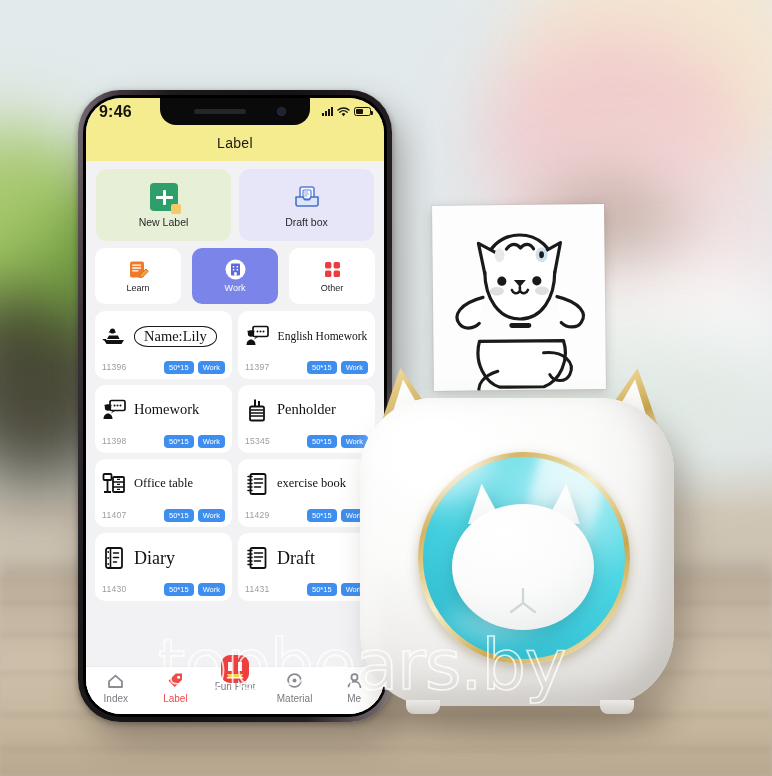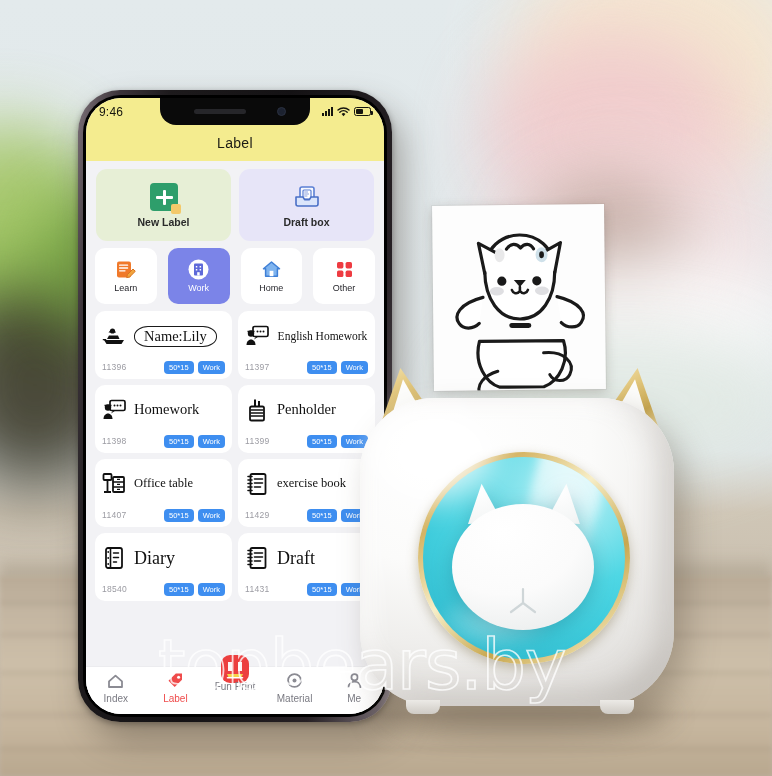--- a/index.html
+++ b/index.html
@@ -71,21 +71,21 @@
   }
   .notch .speaker { position:absolute; left:34px; top:11px; width:52px; height:5px; border-radius:3px; background:#26262a; }
   .notch .cam { position:absolute; right:24px; top:9px; width:9px; height:9px; border-radius:50%; background:#1c2230; border:1px solid #2a3040; }
 
   
   .statusbar {
     position:relative; height:27px; background:#f4ec8f;
     display:flex; align-items:center; justify-content:space-between;
     padding:0 13px; z-index:20;
   }
-  .sb-time { font-size:12px; font-weight:normal; color:#16160f; letter-spacing:.2px; }
+  .sb-time { font-size:16px; font-weight:bold; color:#16160f; letter-spacing:.2px; }
   .sb-right { display:flex; align-items:center; gap:4px; }
   .sig { display:flex; align-items:flex-end; gap:1px; height:9px; }
   .sig i { width:2px; background:#16160f; display:block; }
   .sig i:nth-child(1){height:3px}.sig i:nth-child(2){height:5px}.sig i:nth-child(3){height:7px}.sig i:nth-child(4){height:9px}
   .batt { width:17px; height:9px; border:1.3px solid #16160f; border-radius:2.5px; position:relative; }
   .batt::after { content:""; position:absolute; right:-3px; top:2.5px; width:2px; height:4px; background:#16160f; border-radius:0 1px 1px 0; }
   .batt i { position:absolute; left:1px; top:1px; bottom:1px; width:7px; background:#16160f; border-radius:1px; display:block; }
 
   
   .app-header {
@@ -93,21 +93,21 @@
   }
   .app-title { font-size:14px; color:#1b1b14; letter-spacing:.3px; }
 
   
   .app-body { height:calc(100% - 27px - 36px); background:#f2f2f5; overflow:hidden; position:relative; }
 
   
   .quick-row { display:flex; gap:8px; padding:8px 10px 0 10px; }
   .quick-card {
     flex:1; height:72px; border-radius:11px;
-    display:flex; flex-direction:column; align-items:center; justify-content:center; gap:5px;font-weight:bold;
+    display:flex; flex-direction:column; align-items:center; justify-content:center; gap:5px;
   }
   .quick-card.new   { background:#e7efd6; }
   .quick-card.draft { background:#e7e5f8; }
   .quick-label { font-size:10.5px; color:#2a2a2a; }
 
   .ic-newlabel { width:28px; height:28px; position:relative; }
   .ic-newlabel .sheet { position:absolute; inset:0; background:#2e9e6b; border-radius:4px; }
   .ic-newlabel .corner { position:absolute; right:-3px; bottom:-3px; width:10px; height:10px; background:#f3c96a; border-radius:2px; }
   .ic-newlabel .pv, .ic-newlabel .ph { position:absolute; background:#fff; border-radius:1px; z-index:2; }
   .ic-newlabel .pv { left:13px; top:7px; width:3px; height:15px; }
@@ -356,29 +356,20 @@
               <rect x="6" y="4.5" width="9" height="12" rx="1" fill="#5f6ad9"></rect>
               <path d="M7.8 7h1.5v1.5H7.8zM11.6 7h1.5v1.5h-1.5zM7.8 10h1.5v1.5H7.8zM11.6 10h1.5v1.5h-1.5z" fill="#fff"></path>
               <rect x="9.2" y="13.2" width="2.5" height="3.3" fill="#fff"></rect>
             </svg>
           </span>
           <span class="cat-name">Work</span>
         </div>
         <div class="cat">
           <span class="cat-ic">
             <svg width="21" height="21" viewBox="0 0 21 21">
-              <path d="M10.5 3 2.5 9.8h2.1v7.4h11.8V9.8h2.1z" fill="#7fb4ef" stroke="#3f7fd6" stroke-width="1.5" stroke-linejoin="round"></path>
-              <rect x="8.6" y="11.8" width="3.8" height="5.4" fill="#fff"></rect>
-            </svg>
-          </span>
-          <span class="cat-name">Home</span>
-        </div>
-        <div class="cat">
-          <span class="cat-ic">
-            <svg width="21" height="21" viewBox="0 0 21 21">
               <rect x="3" y="3" width="6.4" height="6.4" rx="1.6" fill="#ee3b41"></rect>
               <rect x="11.6" y="3" width="6.4" height="6.4" rx="1.6" fill="#ee3b41"></rect>
               <rect x="3" y="11.6" width="6.4" height="6.4" rx="1.6" fill="#ee3b41"></rect>
               <rect x="11.6" y="11.6" width="6.4" height="6.4" rx="1.6" fill="#ee3b41"></rect>
             </svg>
           </span>
           <span class="cat-name">Other</span>
         </div>
       </div>
 
@@ -461,21 +452,21 @@
             <span class="tile-ic">
               <svg width="22" height="24" viewBox="0 0 22 24">
                 <path d="M8 1.5h2v7H8zM12 3h2v5.5h-2z" fill="#111"></path>
                 <rect x="4" y="8.5" width="14" height="14" rx="1.6" fill="#fff" stroke="#111" stroke-width="1.8"></rect>
                 <path d="M4.6 12h12.8M4.6 15h12.8M4.6 18h12.8" stroke="#111" stroke-width="1.3"></path>
               </svg>
             </span>
             <span class="tile-txt">Penholder</span>
           </div>
           <div class="tile-bot">
-            <span class="tile-id">11399</span>
+            <span class="tile-id">15345</span>
             <span class="badges">
               <span class="badge">50*15</span>
               <span class="badge">Work</span>
             </span>
           </div>
         </div>
 
         <div class="tile">
           <div class="tile-top">
             <span class="tile-ic">
@@ -527,21 +518,21 @@
                 <path d="M7.5 2v20" stroke="#111" stroke-width="1.6"></path>
                 <path d="M10.5 7h5M10.5 11.5h5M10.5 16h3" stroke="#111" stroke-width="1.5" stroke-linecap="round"></path>
                 <circle cx="5.2" cy="6" r="0.9" fill="#111"></circle>
                     <circle cx="5.2" cy="12" r="0.9" fill="#111"></circle>
                     <circle cx="5.2" cy="18" r="0.9" fill="#111"></circle>
               </svg>
             </span>
             <span class="tile-txt big">Diary</span>
           </div>
           <div class="tile-bot">
-            <span class="tile-id">18540</span>
+            <span class="tile-id">11430</span>
             <span class="badges">
               <span class="badge">50*15</span>
               <span class="badge">Work</span>
             </span>
           </div>
         </div>
 
         <div class="tile">
           <div class="tile-top">
             <span class="tile-ic">

